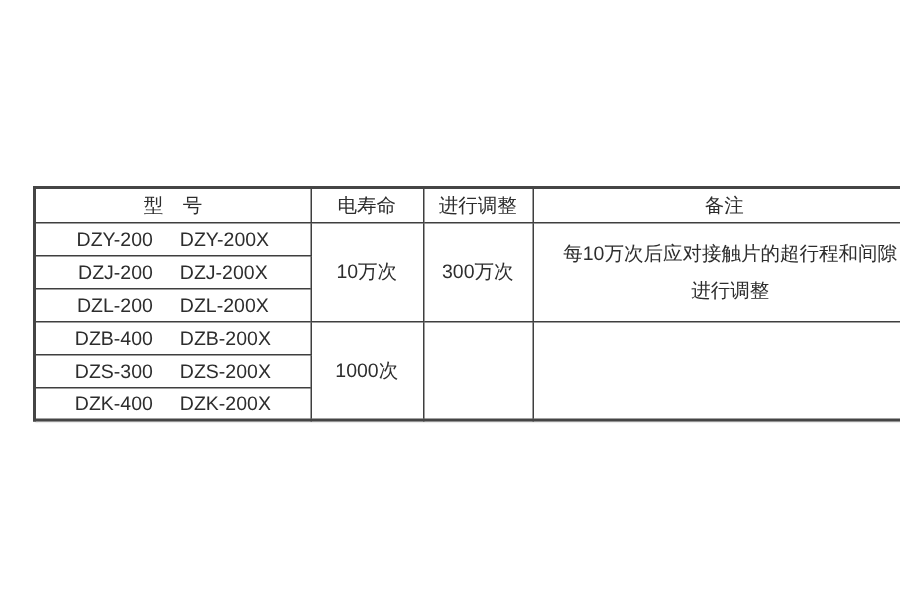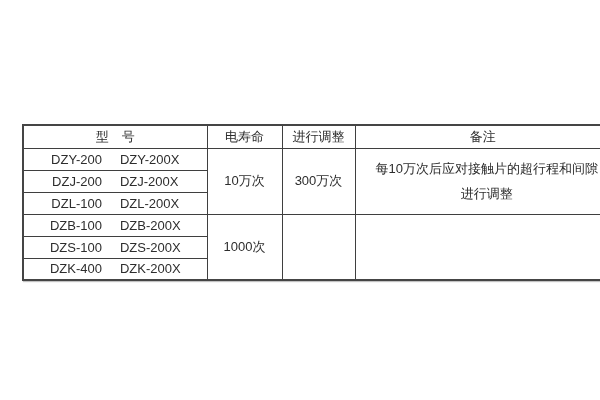--- a/index.html
+++ b/index.html
@@ -92,45 +92,45 @@
           <span class="model-pair">
             <span>DZJ-200</span>
             <span>DZJ-200X</span>
           </span>
         </td>
       </tr>
 
       <tr>
         <td class="model-cell">
           <span class="model-pair">
-            <span>DZL-100</span>
+            <span>DZL-200</span>
             <span>DZL-200X</span>
           </span>
         </td>
       </tr>
 
       <tr>
         <td class="model-cell">
           <span class="model-pair">
-            <span>DZB-100</span>
+            <span>DZB-400</span>
             <span>DZB-200X</span>
           </span>
         </td>
         <td class="life-cell" rowspan="3">1000次</td>
         <td class="life-cell" rowspan="3"></td>
         <td class="remarks-cell" rowspan="3">
           <div class="remark-line"></div>
           <div class="remark-line"></div>
         </td>
       </tr>
 
       <tr>
         <td class="model-cell">
           <span class="model-pair">
-            <span>DZS-100</span>
+            <span>DZS-300</span>
             <span>DZS-200X</span>
           </span>
         </td>
       </tr>
 
       <tr>
         <td class="model-cell">
           <span class="model-pair">
             <span>DZK-400</span>
             <span>DZK-200X</span>

